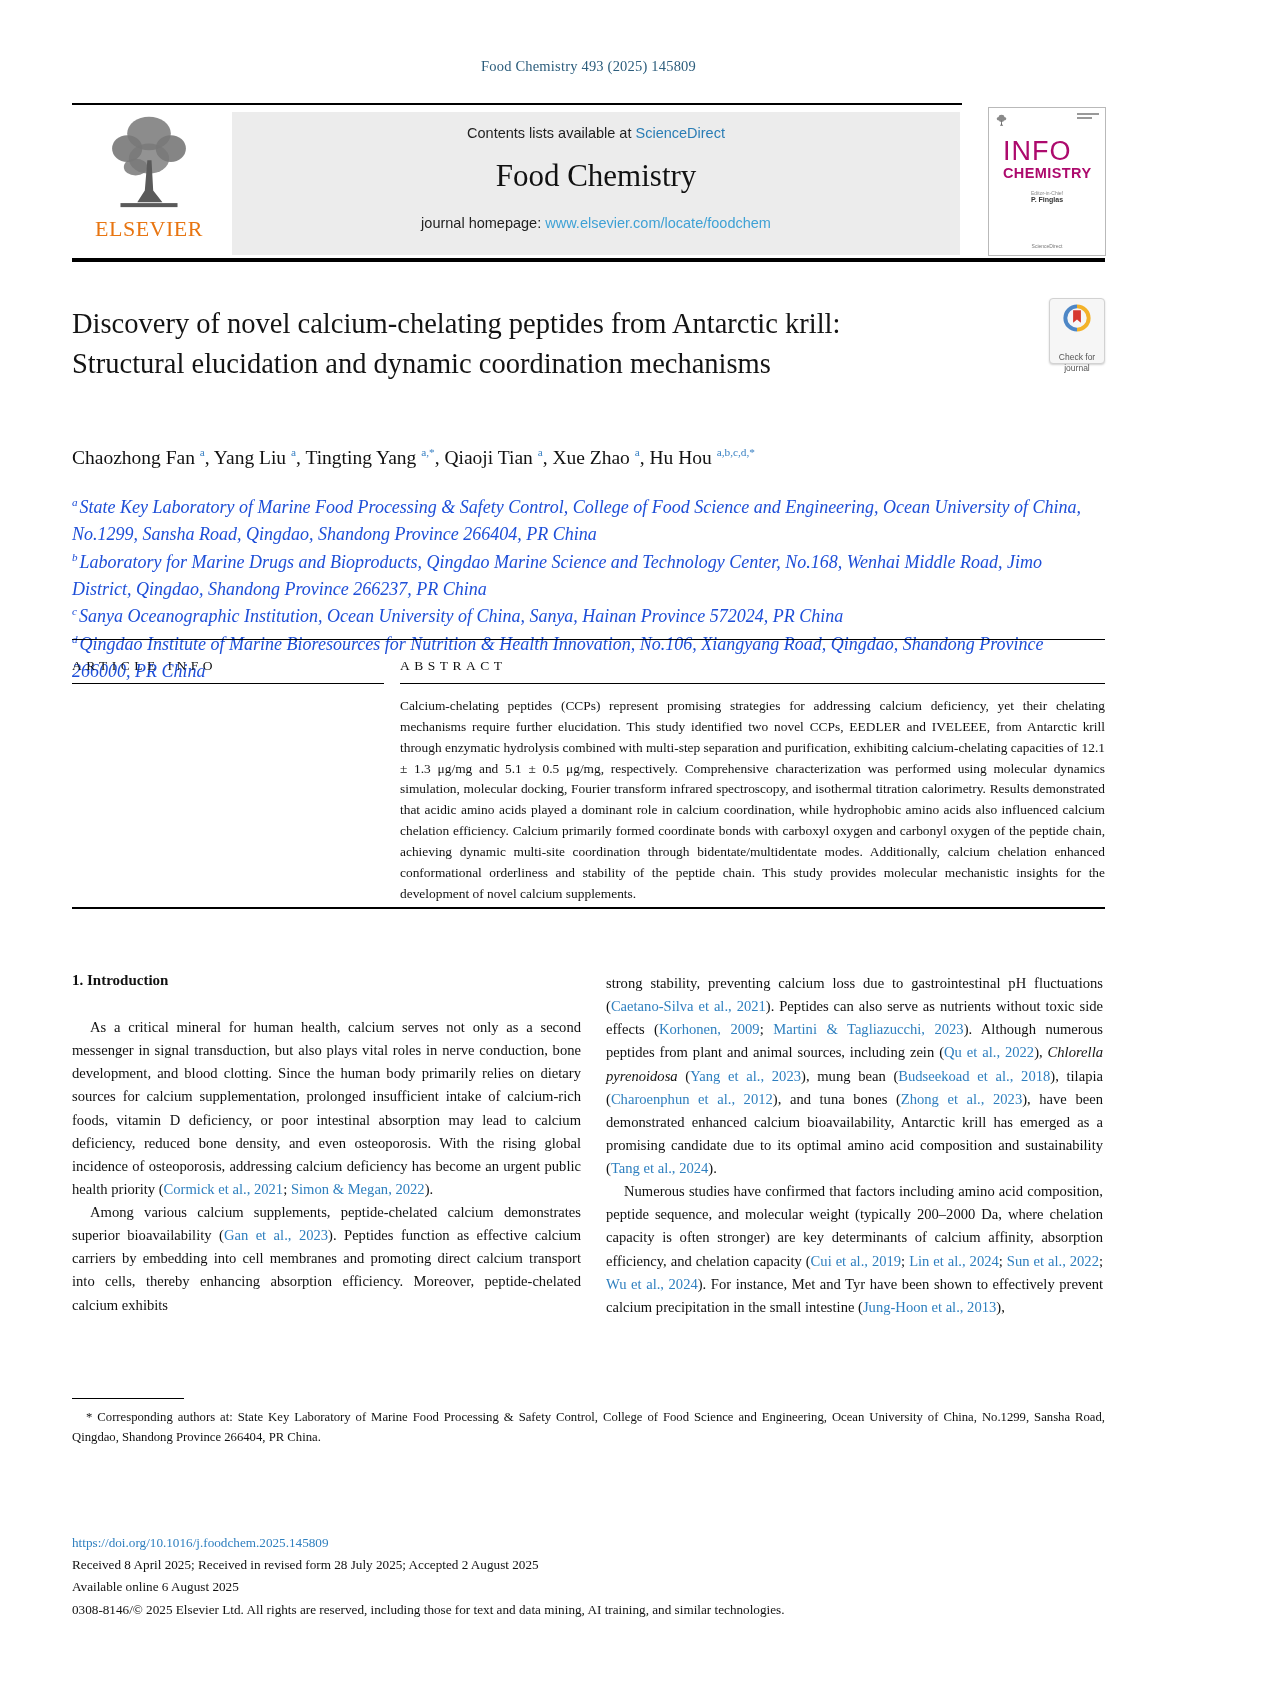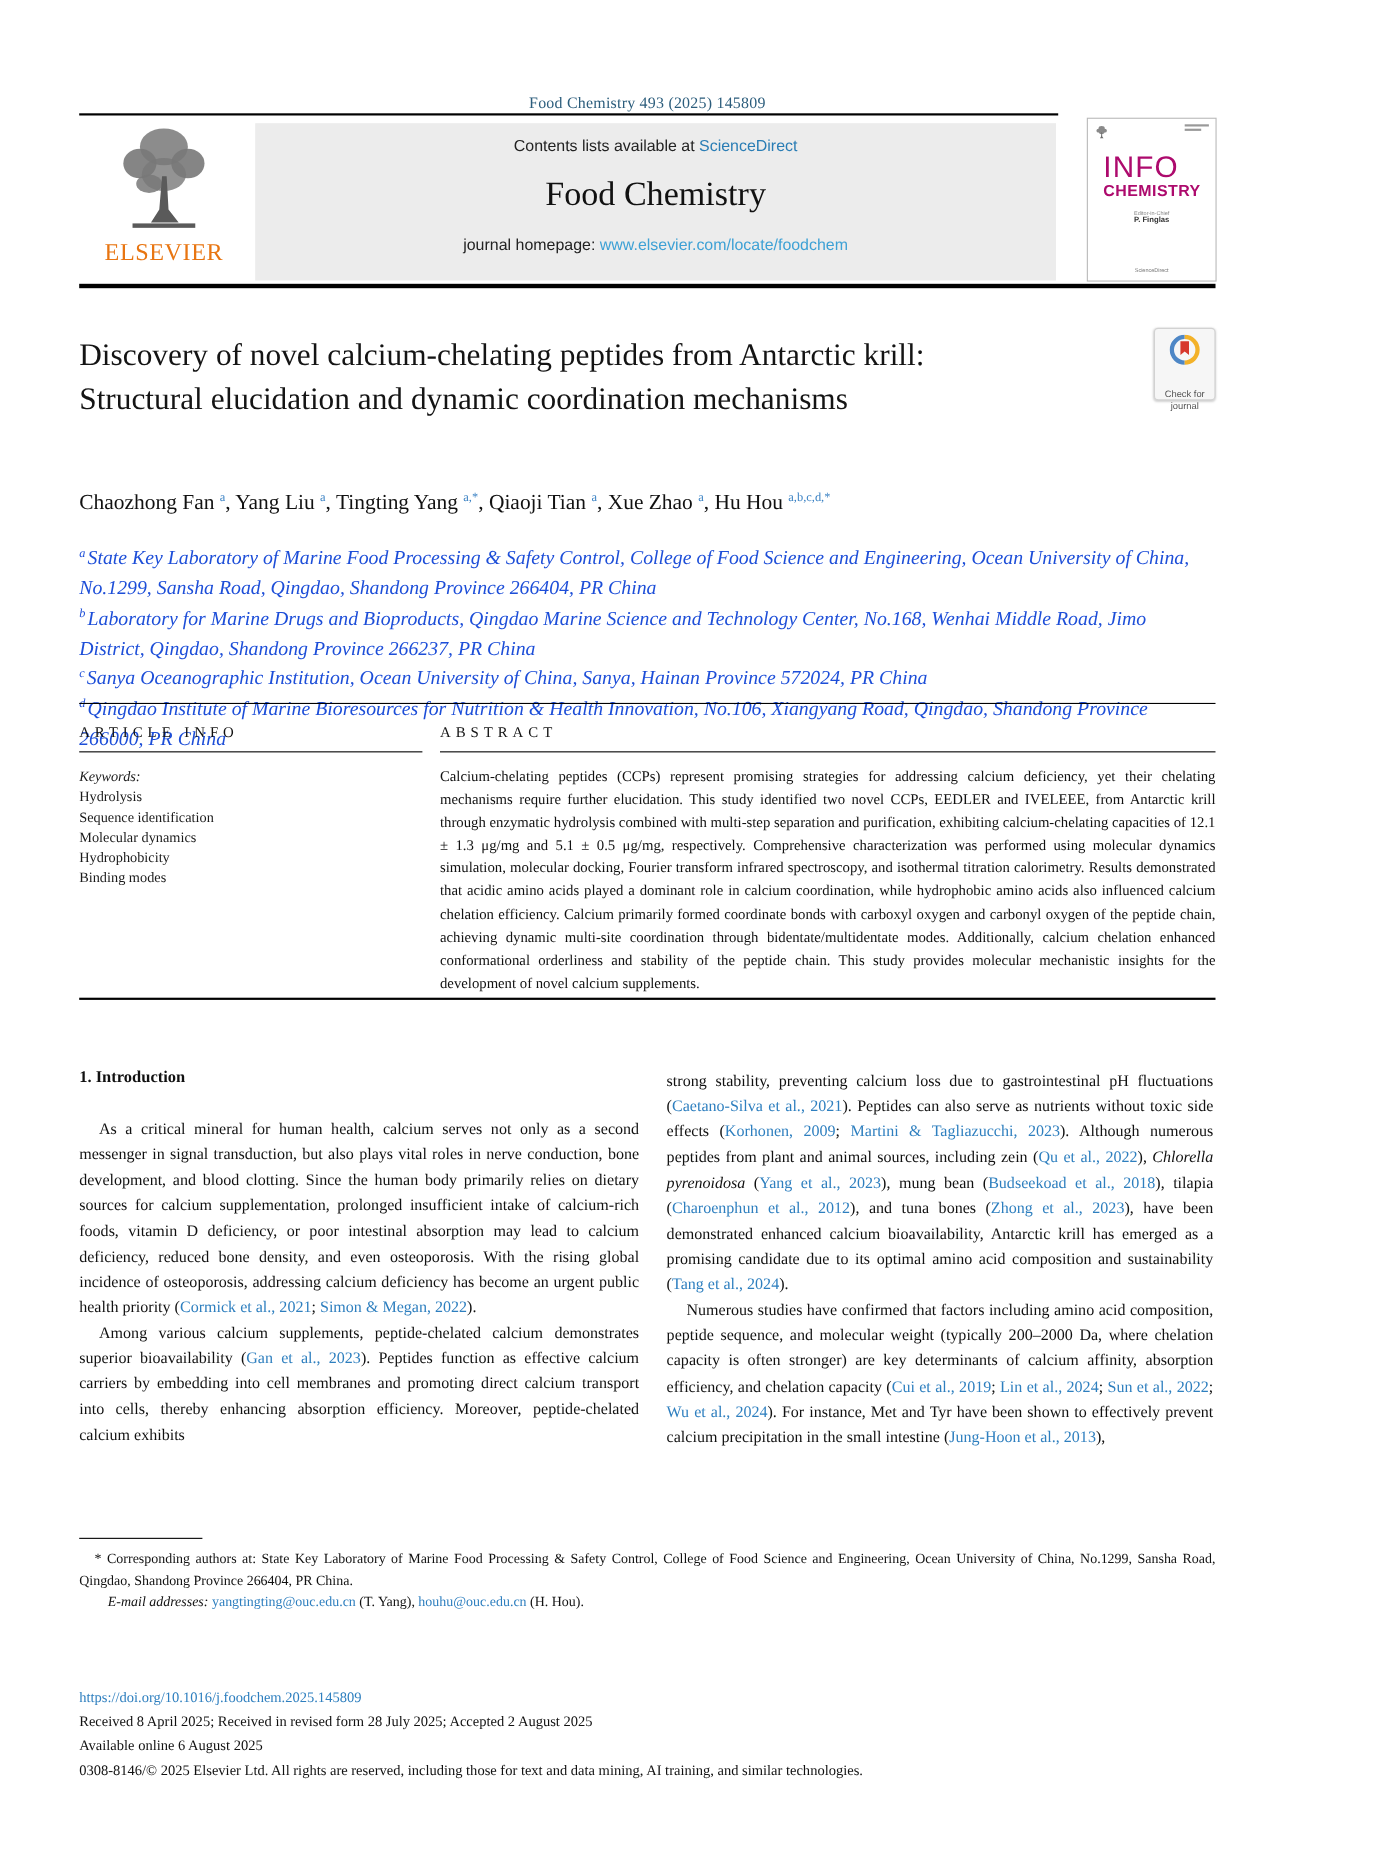--- a/index.html
+++ b/index.html
@@ -3,21 +3,21 @@
 <meta charset="utf-8">
 <style>
   * { margin:0; padding:0; box-sizing:border-box; }
   body { background:#ffffff; }
   .page {
     position:relative; width:1262px; height:1683px; background:#fff;
     font-family:"Liberation Serif", serif; color:#1a1a1a;
   }
   
   .journal-ref {
-    position:absolute; top:86px; left:72px; width:1033px;
+    position:absolute; top:58px; left:72px; width:1033px;
     text-align:center; font-size:14.5px; color:#2c5d7c; letter-spacing:.2px;
   }
   .rule { position:absolute; left:72px; background:#000; }
   .rule-top    { top:103px; width:890px; height:2px; }
   .rule-thick  { top:258px; width:1033px; height:4px; }
   .rule-mid    { top:639px; width:1033px; height:1px; }
   .rule-bottom { top:907px; width:1033px; height:2px; }
 
   
   .logo-block { position:absolute; top:110px; left:74px; width:150px; height:146px; text-align:center; }
@@ -203,28 +203,20 @@
     <div class="affil"><span class="affil-sup">b</span><span>Laboratory for Marine Drugs and Bioproducts, Qingdao Marine Science and Technology Center, No.168, Wenhai Middle Road, Jimo District, Qingdao, Shandong Province 266237, PR China</span></div>
     <div class="affil"><span class="affil-sup">c</span><span>Sanya Oceanographic Institution, Ocean University of China, Sanya, Hainan Province 572024, PR China</span></div>
     <div class="affil"><span class="affil-sup">d</span><span>Qingdao Institute of Marine Bioresources for Nutrition &amp; Health Innovation, No.106, Xiangyang Road, Qingdao, Shandong Province 266000, PR China</span></div>
   </div>
 
   <div class="rule rule-mid"></div>
 
   <div class="info-col">
     <div class="col-heading">ARTICLE INFO</div>
     <div class="heading-rule"></div>
-    <div class="keywords">
-      <div class="kw-label">Keywords:</div>
-      <div>Hydrolysis</div>
-      <div>Sequence identification</div>
-      <div>Molecular dynamics</div>
-      <div>Hydrophobicity</div>
-      <div>Binding modes</div>
-    </div>
   </div>
 
   <div class="abstract-col">
     <div class="col-heading">ABSTRACT</div>
     <div class="heading-rule"></div>
     <div class="abstract-text">Calcium-chelating peptides (CCPs) represent promising strategies for addressing calcium deficiency, yet their chelating mechanisms require further elucidation. This study identified two novel CCPs, EEDLER and IVELEEE, from Antarctic krill through enzymatic hydrolysis combined with multi-step separation and purification, exhibiting calcium-chelating capacities of 12.1 ± 1.3 μg/mg and 5.1 ± 0.5 μg/mg, respectively. Comprehensive characterization was performed using molecular dynamics simulation, molecular docking, Fourier transform infrared spectroscopy, and isothermal titration calorimetry. Results demonstrated that acidic amino acids played a dominant role in calcium coordination, while hydrophobic amino acids also influenced calcium chelation efficiency. Calcium primarily formed coordinate bonds with carboxyl oxygen and carbonyl oxygen of the peptide chain, achieving dynamic multi-site coordination through bidentate/multidentate modes. Additionally, calcium chelation enhanced conformational orderliness and stability of the peptide chain. This study provides molecular mechanistic insights for the development of novel calcium supplements.</div>
   </div>
 
   <div class="rule rule-bottom"></div>
 
@@ -235,21 +227,20 @@
   </div>
 
   <div class="col-right">
     <p class="para"><span>strong stability, preventing calcium loss due to gastrointestinal pH fluctuations (</span><span class="seg-link">Caetano-Silva et al., 2021</span><span>). Peptides can also serve as nutrients without toxic side effects (</span><span class="seg-link">Korhonen, 2009</span><span>; </span><span class="seg-link">Martini &amp; Tagliazucchi, 2023</span><span>). Although numerous peptides from plant and animal sources, including zein (</span><span class="seg-link">Qu et al., 2022</span><span>), </span><span class="seg-italic">Chlorella pyrenoidosa</span><span> (</span><span class="seg-link">Yang et al., 2023</span><span>), mung bean (</span><span class="seg-link">Budseekoad et al., 2018</span><span>), tilapia (</span><span class="seg-link">Charoenphun et al., 2012</span><span>), and tuna bones (</span><span class="seg-link">Zhong et al., 2023</span><span>), have been demonstrated enhanced calcium bioavailability, Antarctic krill has emerged as a promising candidate due to its optimal amino acid composition and sustainability (</span><span class="seg-link">Tang et al., 2024</span><span>).</span></p>
     <p class="para indent"><span>Numerous studies have confirmed that factors including amino acid composition, peptide sequence, and molecular weight (typically 200–2000 Da, where chelation capacity is often stronger) are key determinants of calcium affinity, absorption efficiency, and chelation capacity (</span><span class="seg-link">Cui et al., 2019</span><span>; </span><span class="seg-link">Lin et al., 2024</span><span>; </span><span class="seg-link">Sun et al., 2022</span><span>; </span><span class="seg-link">Wu et al., 2024</span><span>). For instance, Met and Tyr have been shown to effectively prevent calcium precipitation in the small intestine (</span><span class="seg-link">Jung-Hoon et al., 2013</span><span>),</span></p>
   </div>
 
   <div class="footnote">
     <div class="fn-divider"></div>
     <p class="fn-para first">* Corresponding authors at: State Key Laboratory of Marine Food Processing &amp; Safety Control, College of Food Science and Engineering, Ocean University of China, No.1299, Sansha Road, Qingdao, Shandong Province 266404, PR China.</p>
-    <p class="fn-para emails"><span class="seg-italic">E-mail addresses: </span><span class="seg-link">yangtingting@ouc.edu.cn</span><span> (T. Yang), </span><span class="seg-link">houhu@ouc.edu.cn</span><span> (H. Hou).</span></p>
   </div>
 
   <div class="footer">
     <div class="doi">https://doi.org/10.1016/j.foodchem.2025.145809</div>
     <div>Received 8 April 2025; Received in revised form 28 July 2025; Accepted 2 August 2025</div>
     <div>Available online 6 August 2025</div>
     <div>0308-8146/© 2025 Elsevier Ltd. All rights are reserved, including those for text and data mining, AI training, and similar technologies.</div>
   </div>
 
 </div>

